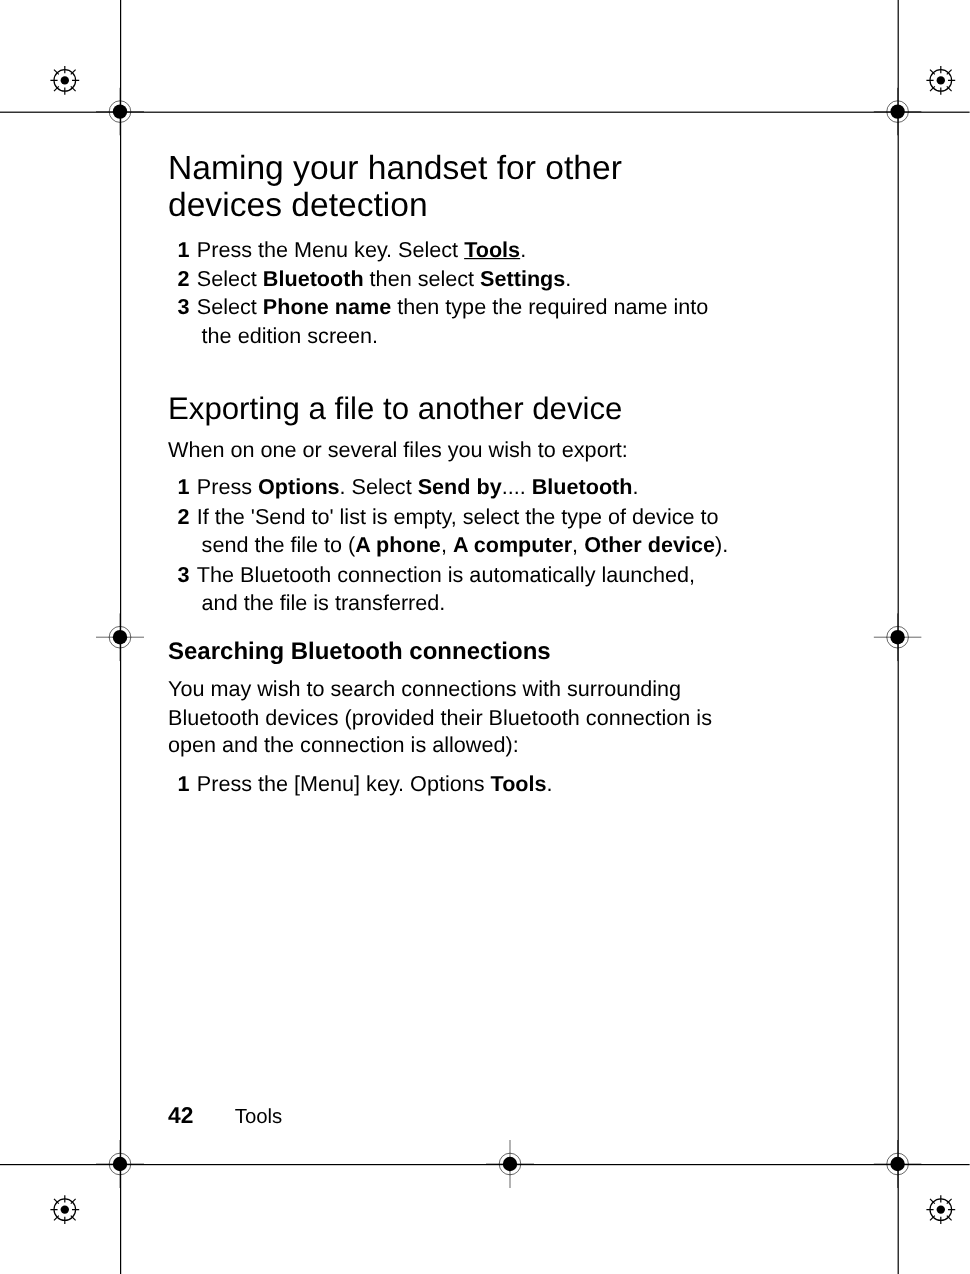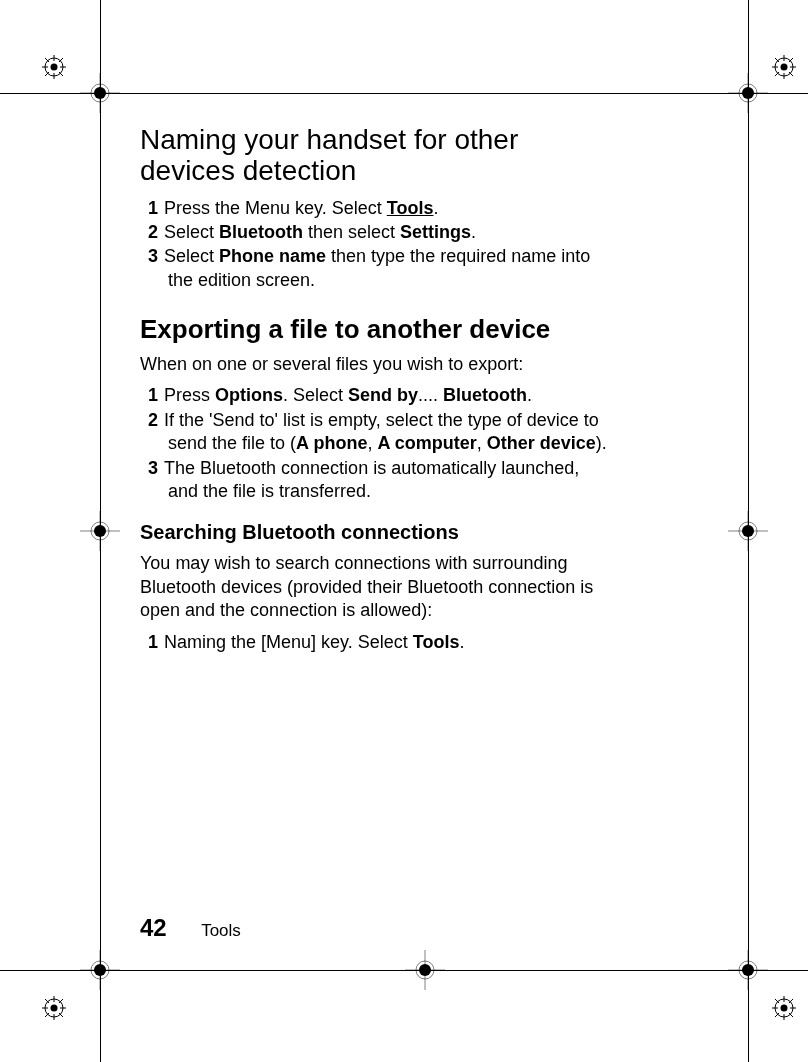--- a/index.html
+++ b/index.html
@@ -58,24 +58,24 @@
     top: 125px;
     width: 470px;
   }
   h1 {
     font-weight: normal;
     font-size: 28px;
     line-height: 1.1;
     margin-bottom: 10px;
   }
   h2 {
-    font-weight: bold;
+    font-weight: normal;
     font-size: 26px;
     line-height: 1.15;
-    margin-top: 23px;
+    margin-top: 34px;
     margin-bottom: 8px;
   }
   h3 {
     font-family: Liberation Sans, sans-serif;
     font-weight: bold;
     font-size: 20px;
     margin-top: 18px;
     margin-bottom: 8px;
   }
   p.intro {
@@ -102,21 +102,21 @@
     margin-right: 6px;
   }
   .b { font-weight: bold; font-family: Arial, sans-serif; }
   .bu { font-weight: bold; text-decoration: underline; }
   .footer {
     position: absolute;
     left: 140px;
     bottom: 120px;
     font-size: 17px;
   }
-  .footer .pageno { font-weight: bold; font-size: 24px; margin-right: 30px; }
+  .footer .pageno { font-weight: bold; font-size: 19px; margin-right: 30px; }
 </style>
 </head>
 <body>
 
 <div class="page">
 
   <div class="crop-line-h" style="top:93px;"></div>
   <div class="crop-line-h" style="top:970px;"></div>
 
   <div class="crop-line-v" style="left:100px;"></div>
@@ -257,21 +257,21 @@
     <p class="intro">When on one or several files you wish to export:</p>
     <ol class="steps">
       <li><span class="num">1</span><span>Press </span><span class="b">Options</span><span>. Select </span><span class="b">Send by</span><span>.... </span><span class="b">Bluetooth</span><span>.</span></li>
       <li><span class="num">2</span><span>If the 'Send to' list is empty, select the type of device to send the file to (</span><span class="b">A phone</span><span>, </span><span class="b">A computer</span><span>, </span><span class="b">Other device</span><span>).</span></li>
       <li><span class="num">3</span><span>The Bluetooth connection is automatically launched, and the file is transferred.</span></li>
     </ol>
 
     <h3>Searching Bluetooth connections</h3>
     <p class="intro">You may wish to search connections with surrounding Bluetooth devices (provided their Bluetooth connection is open and the connection is allowed):</p>
     <ol class="steps">
-      <li><span class="num">1</span><span>Naming the [Menu] key. Select </span><span class="b">Tools</span><span>.</span></li>
+      <li><span class="num">1</span><span>Press the [Menu] key. Options </span><span class="b">Tools</span><span>.</span></li>
     </ol>
   </div>
 
   <div class="footer">
     <span class="pageno">42</span>
     <span>Tools</span>
   </div>
 
 </div>
 

